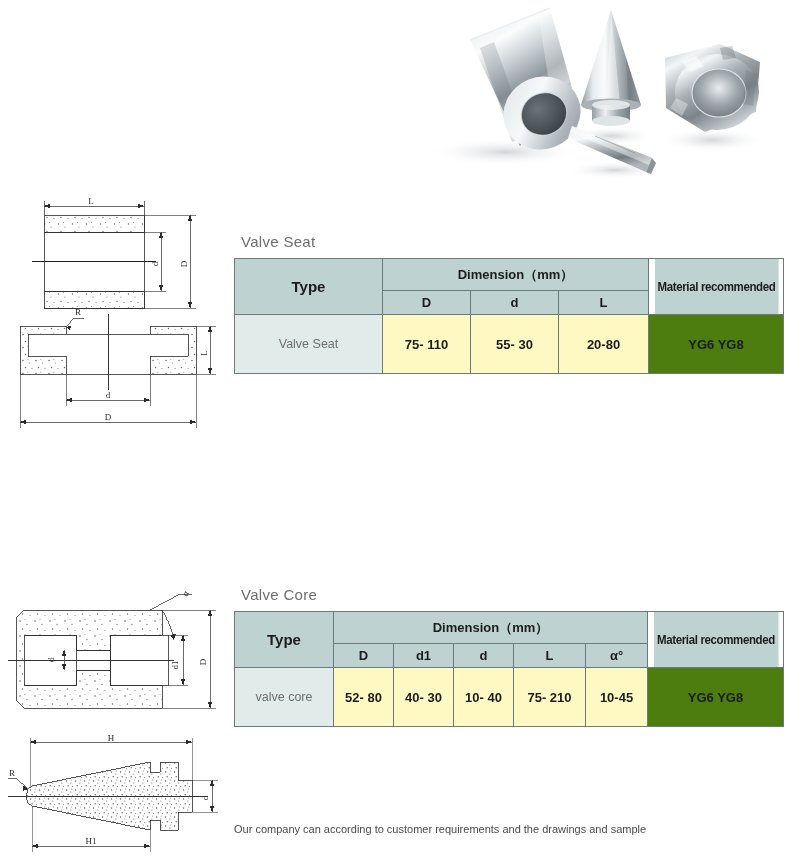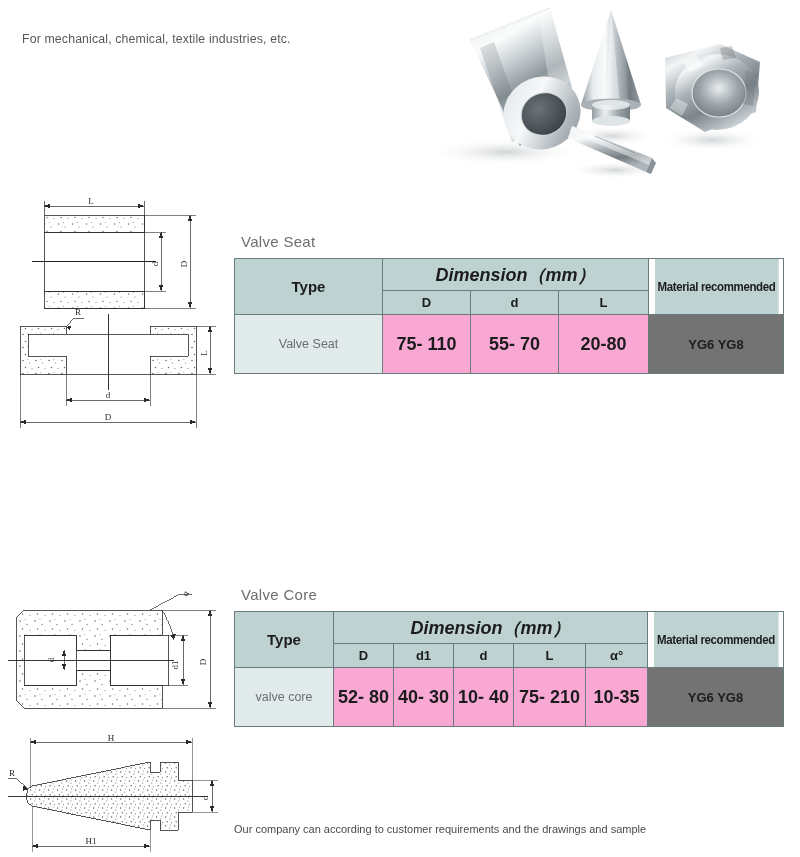--- a/index.html
+++ b/index.html
@@ -74,42 +74,42 @@
     font-weight: bold;
     font-size: 15px;
   }
   .hd-sub {
     background: #bed2d2;
     color: #1c1c1c;
     font-weight: bold;
     font-size: 13px;
     height: 23px;
   }
-  .hd-dim { font-size: 18px; height: 31px; font-style: italic; }
+  .hd-dim { font-size: 13px; height: 31px; }
   .hd-type { height: 54px; }
   .hd-mat {
     font-size: 12.5px;
     letter-spacing: -0.4px;
     transform: scaleX(0.92);
   }
   .cell-type {
     background: #e1ebea;
     color: #6d6e71;
     font-size: 12.5px;
     height: 58px;
   }
   .cell-val {
-    background: #f9a8d4;
+    background: #fef9c3;
     color: #1c1c1c;
     font-weight: bold;
-    font-size: 18px;
+    font-size: 13px;
     height: 58px;
   }
   .cell-mat {
-    background: #737373;
+    background: #4d7c0f;
     color: #1c1c1c;
     font-weight: bold;
     font-size: 13px;
   }
 
   
   .drawing { position: absolute; }
   #dwg-sleeve   { left: 14px;  top: 193px; }
   #dwg-seat     { left: 8px;   top: 306px; }
   #dwg-core     { left: 2px;   top: 588px; }
@@ -125,21 +125,20 @@
     font-size: 11px;
     line-height: 17px;
     color: #4a4a4a;
   }
   .footer div { white-space: nowrap; }
 </style>
 </head>
 <body>
 
 <div class="intro">
-  <div>For mechanical, chemical, textile industries, etc.</div>
 </div>
 
 <div class="photo">
   <svg width="380" height="190" viewBox="0 0 380 190">
     <defs>
       <linearGradient id="gSleeveBody" x1="0" y1="0" x2="0.45" y2="1">
         <stop offset="0%" stop-color="#9aa3a8"></stop>
         <stop offset="14%" stop-color="#eceff1"></stop>
         <stop offset="30%" stop-color="#fbfcfc"></stop>
         <stop offset="48%" stop-color="#c6ced2"></stop>
@@ -478,21 +477,21 @@
       <td class="hd hd-mat" rowspan="2">Material recommended</td>
     </tr>
     <tr>
       <td class="hd-sub">D</td>
       <td class="hd-sub">d</td>
       <td class="hd-sub">L</td>
     </tr>
     <tr>
       <td class="cell-type">Valve Seat</td>
       <td class="cell-val">75- 110</td>
-      <td class="cell-val">55- 70</td>
+      <td class="cell-val">55- 30</td>
       <td class="cell-val">20-80</td>
       <td class="cell-mat">YG6 YG8</td>
     </tr>
   </tbody>
 </table>
 
 <div class="section-title" id="valve-core-title">Valve Core</div>
 
 <table class="spec-table" id="valve-core-table">
   <colgroup>
@@ -516,21 +515,21 @@
       <td class="hd-sub">d</td>
       <td class="hd-sub">L</td>
       <td class="hd-sub">α°</td>
     </tr>
     <tr>
       <td class="cell-type">valve core</td>
       <td class="cell-val">52- 80</td>
       <td class="cell-val">40- 30</td>
       <td class="cell-val">10- 40</td>
       <td class="cell-val">75- 210</td>
-      <td class="cell-val">10-35</td>
+      <td class="cell-val">10-45</td>
       <td class="cell-mat">YG6 YG8</td>
     </tr>
   </tbody>
 </table>
 
 <div class="footer">
   <div>Our company can according to customer requirements and the drawings and sample</div>
 </div>
 
 </body></html>

